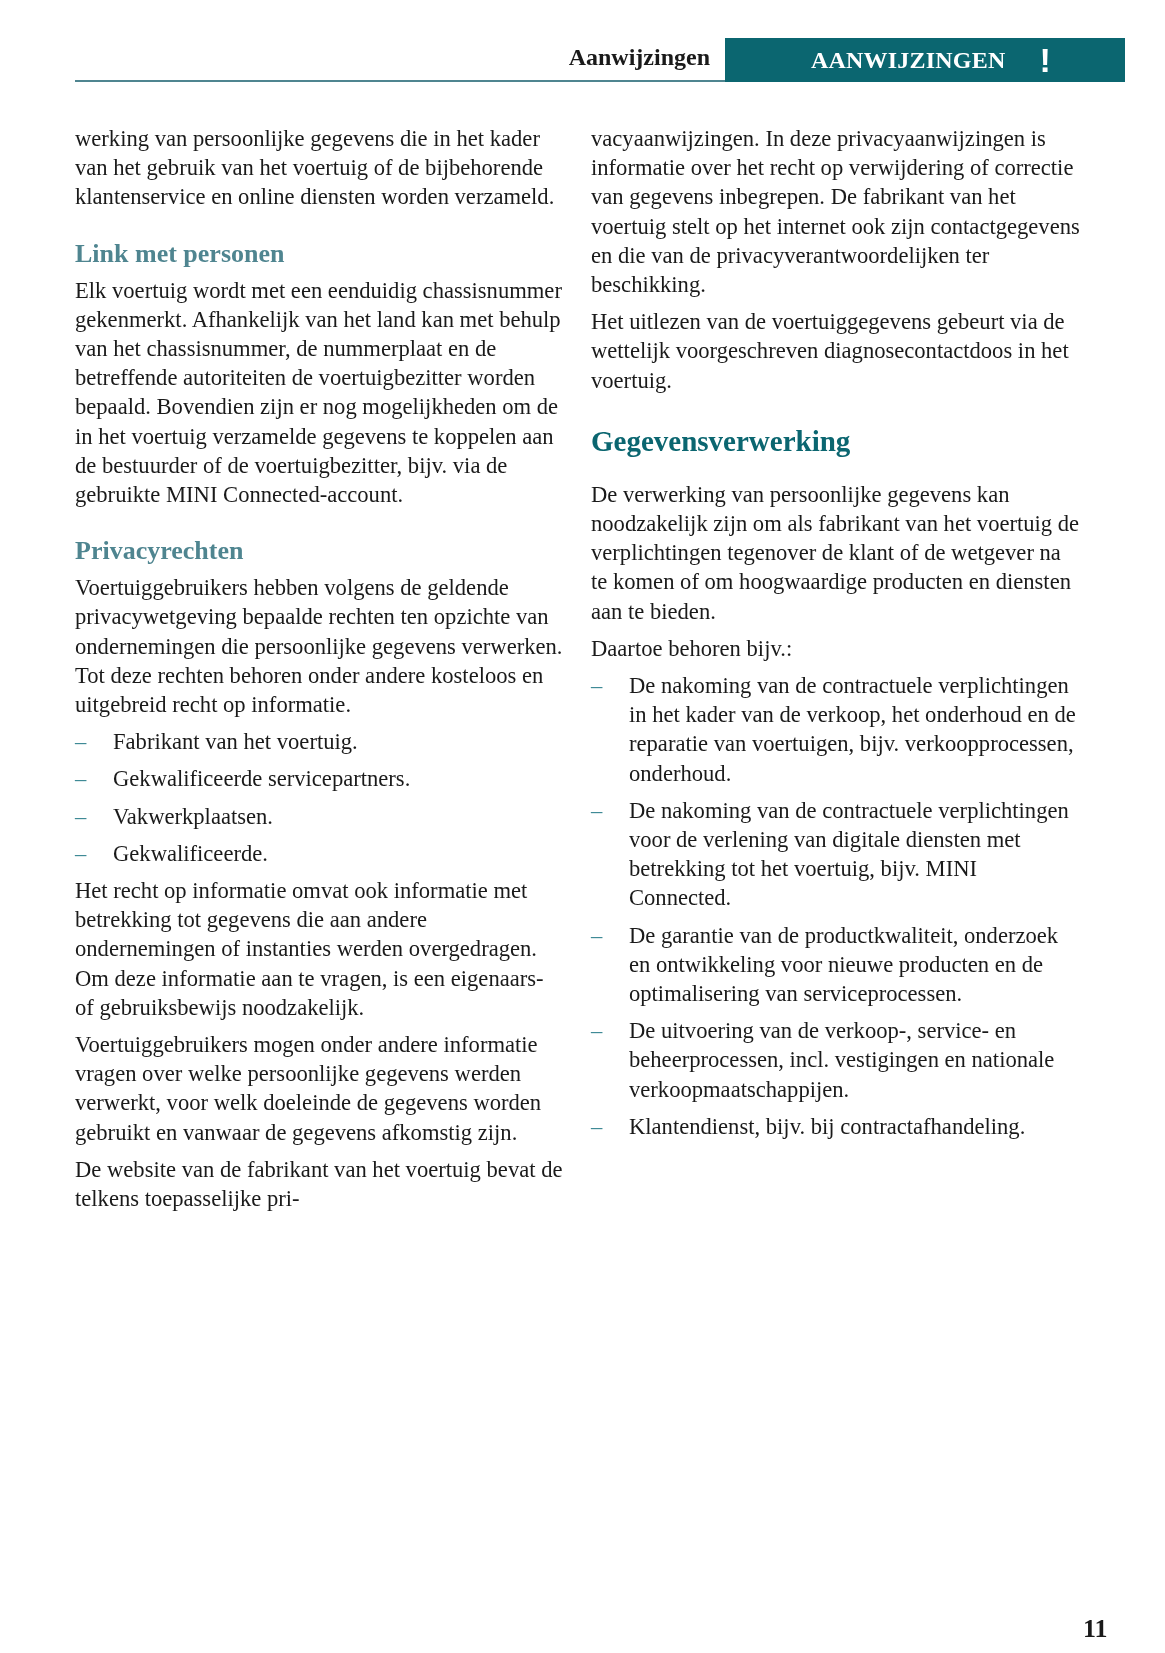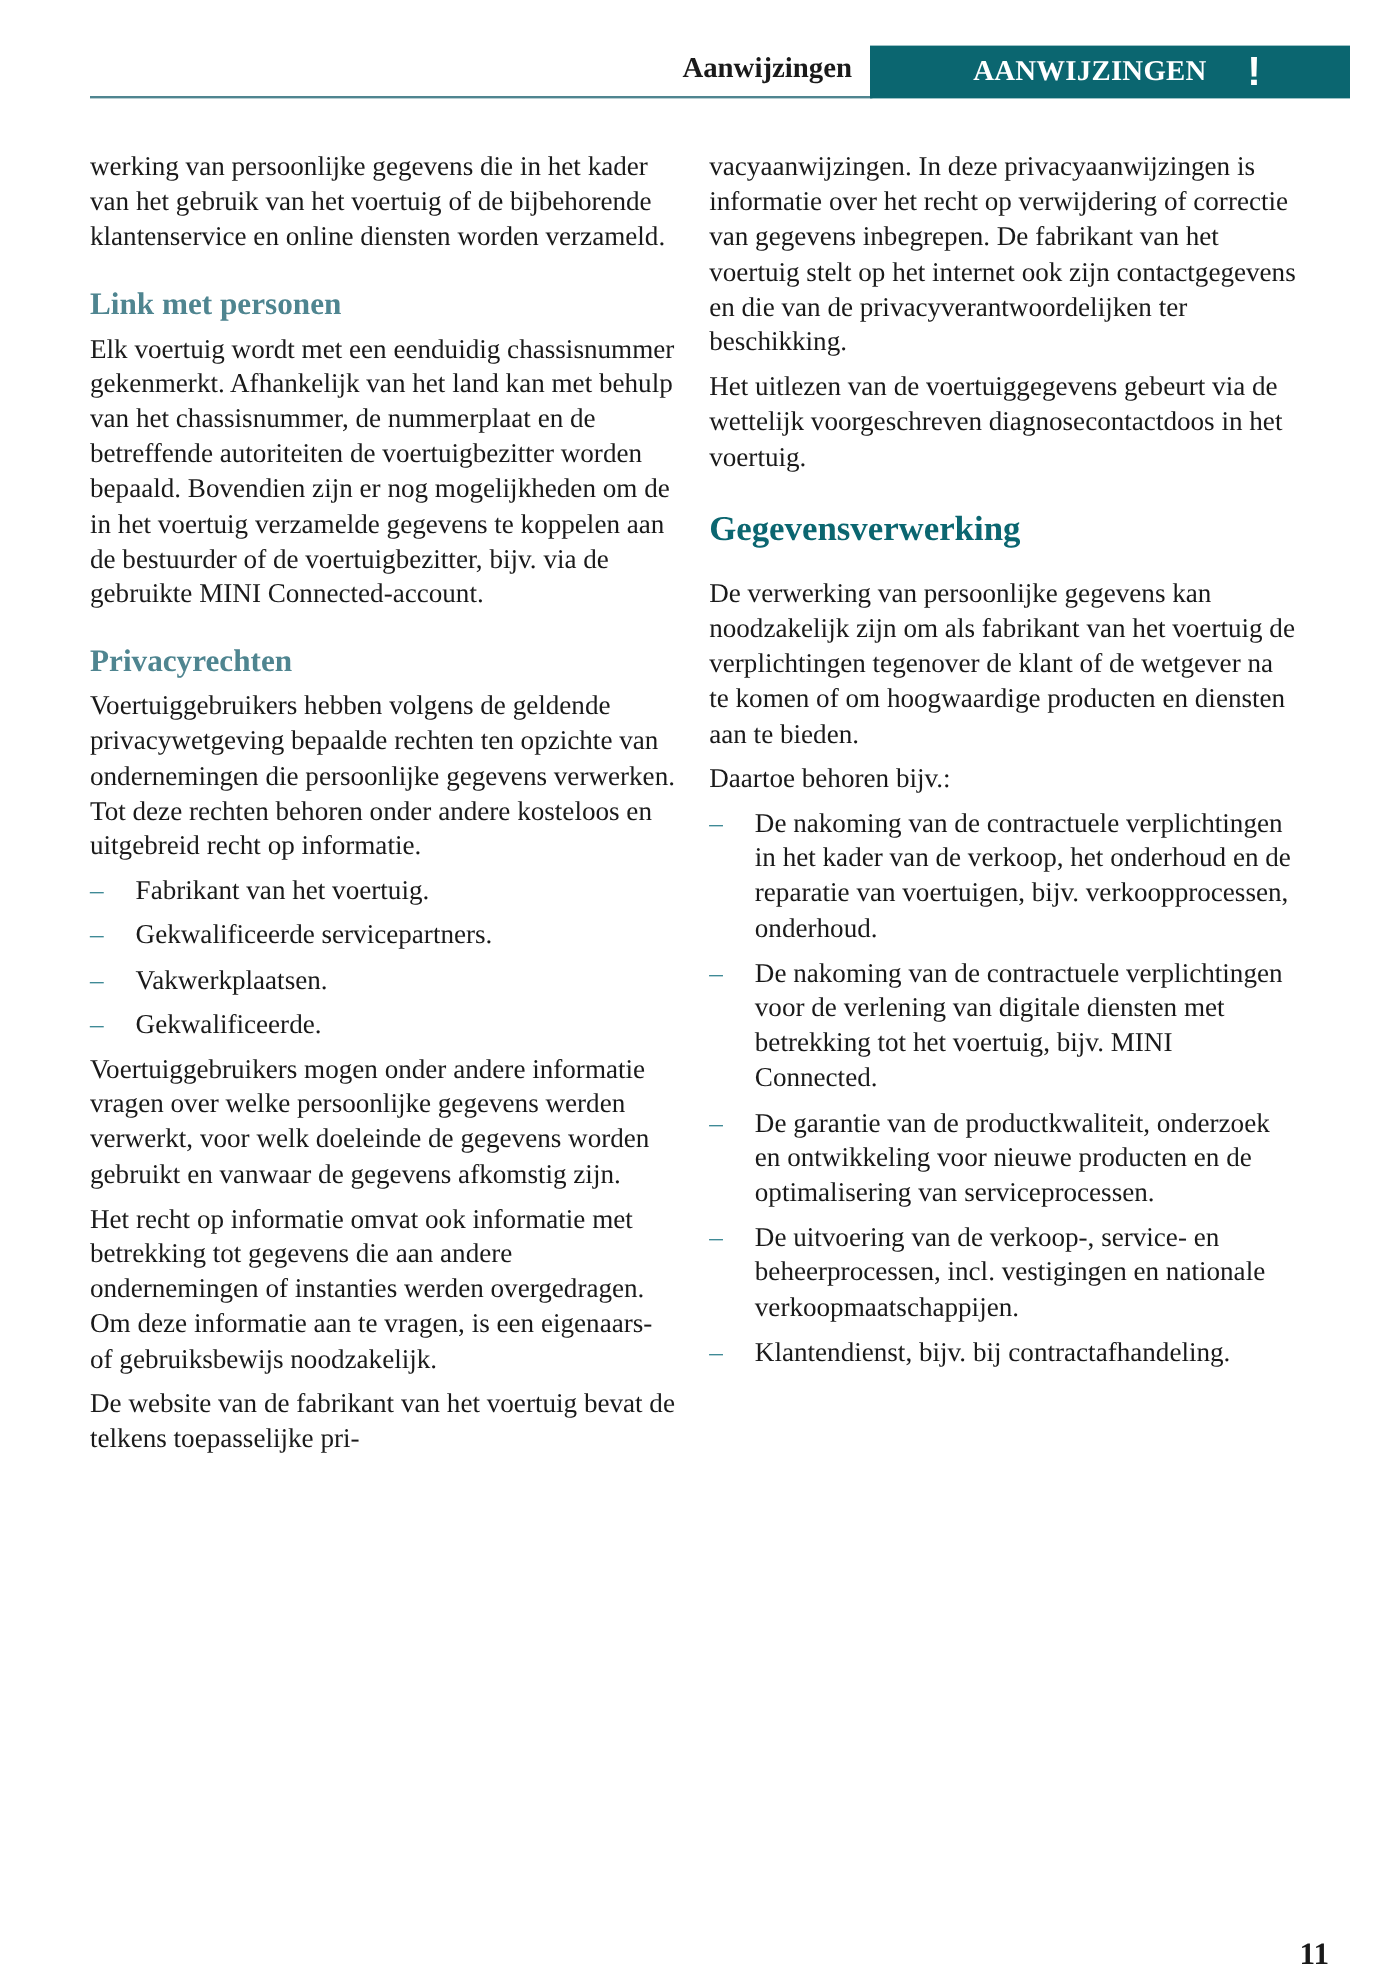--- a/index.html
+++ b/index.html
@@ -70,22 +70,22 @@
   <p>Elk voertuig wordt met een eenduidig chassisnummer gekenmerkt. Afhankelijk van het land kan met behulp van het chassisnummer, de nummerplaat en de betreffende autoriteiten de voertuigbezitter worden bepaald. Bovendien zijn er nog mogelijkheden om de in het voertuig verzamelde gegevens te koppelen aan de bestuurder of de voertuigbezitter, bijv. via de gebruikte MINI Connected-account.</p>
 
   <h2 class="sub">Privacyrechten</h2>
   <p>Voertuiggebruikers hebben volgens de geldende privacywetgeving bepaalde rechten ten opzichte van ondernemingen die persoonlijke gegevens verwerken. Tot deze rechten behoren onder andere kosteloos en uitgebreid recht op informatie.</p>
   <ul class="dash">
     <li><span class="dash-icon">–</span><span>Fabrikant van het voertuig.</span></li>
     <li><span class="dash-icon">–</span><span>Gekwalificeerde servicepartners.</span></li>
     <li><span class="dash-icon">–</span><span>Vakwerkplaatsen.</span></li>
     <li><span class="dash-icon">–</span><span>Gekwalificeerde.</span></li>
   </ul>
+  <p>Het recht op informatie omvat ook informatie met betrekking tot gegevens die aan andere ondernemingen of instanties werden overgedragen. Om deze informatie aan te vragen, is een eigenaars- of gebruiksbewijs noodzakelijk.</p>
   <p>Voertuiggebruikers mogen onder andere informatie vragen over welke persoonlijke gegevens werden verwerkt, voor welk doeleinde de gegevens worden gebruikt en vanwaar de gegevens afkomstig zijn.</p>
-  <p>Het recht op informatie omvat ook informatie met betrekking tot gegevens die aan andere ondernemingen of instanties werden overgedragen. Om deze informatie aan te vragen, is een eigenaars- of gebruiksbewijs noodzakelijk.</p>
   <p>De website van de fabrikant van het voertuig bevat de telkens toepasselijke pri-</p>
 </div>
 
 <div class="col right">
   <p>vacyaanwijzingen. In deze privacyaanwijzingen is informatie over het recht op verwijdering of correctie van gegevens inbegrepen. De fabrikant van het voertuig stelt op het internet ook zijn contactgegevens en die van de privacyverantwoordelijken ter beschikking.</p>
   <p>Het uitlezen van de voertuiggegevens gebeurt via de wettelijk voorgeschreven diagnosecontactdoos in het voertuig.</p>
 
   <h2 class="main">Gegevensverwerking</h2>
   <p>De verwerking van persoonlijke gegevens kan noodzakelijk zijn om als fabrikant van het voertuig de verplichtingen tegenover de klant of de wetgever na te komen of om hoogwaardige producten en diensten aan te bieden.</p>
   <p>Daartoe behoren bijv.:</p>

